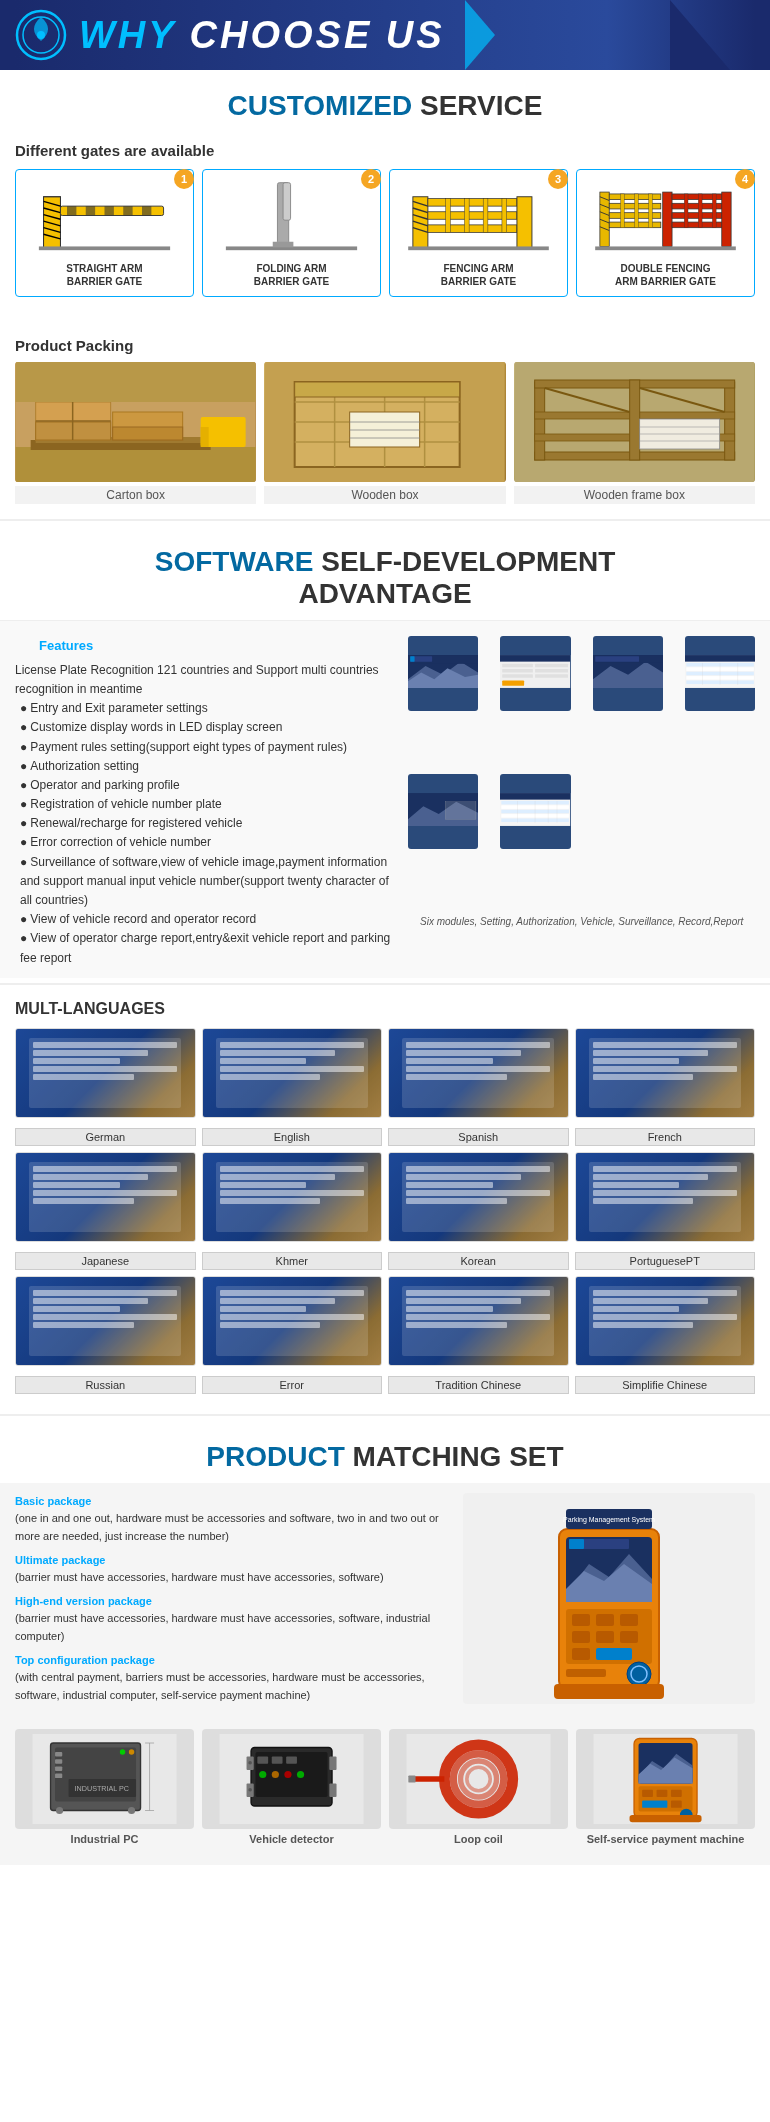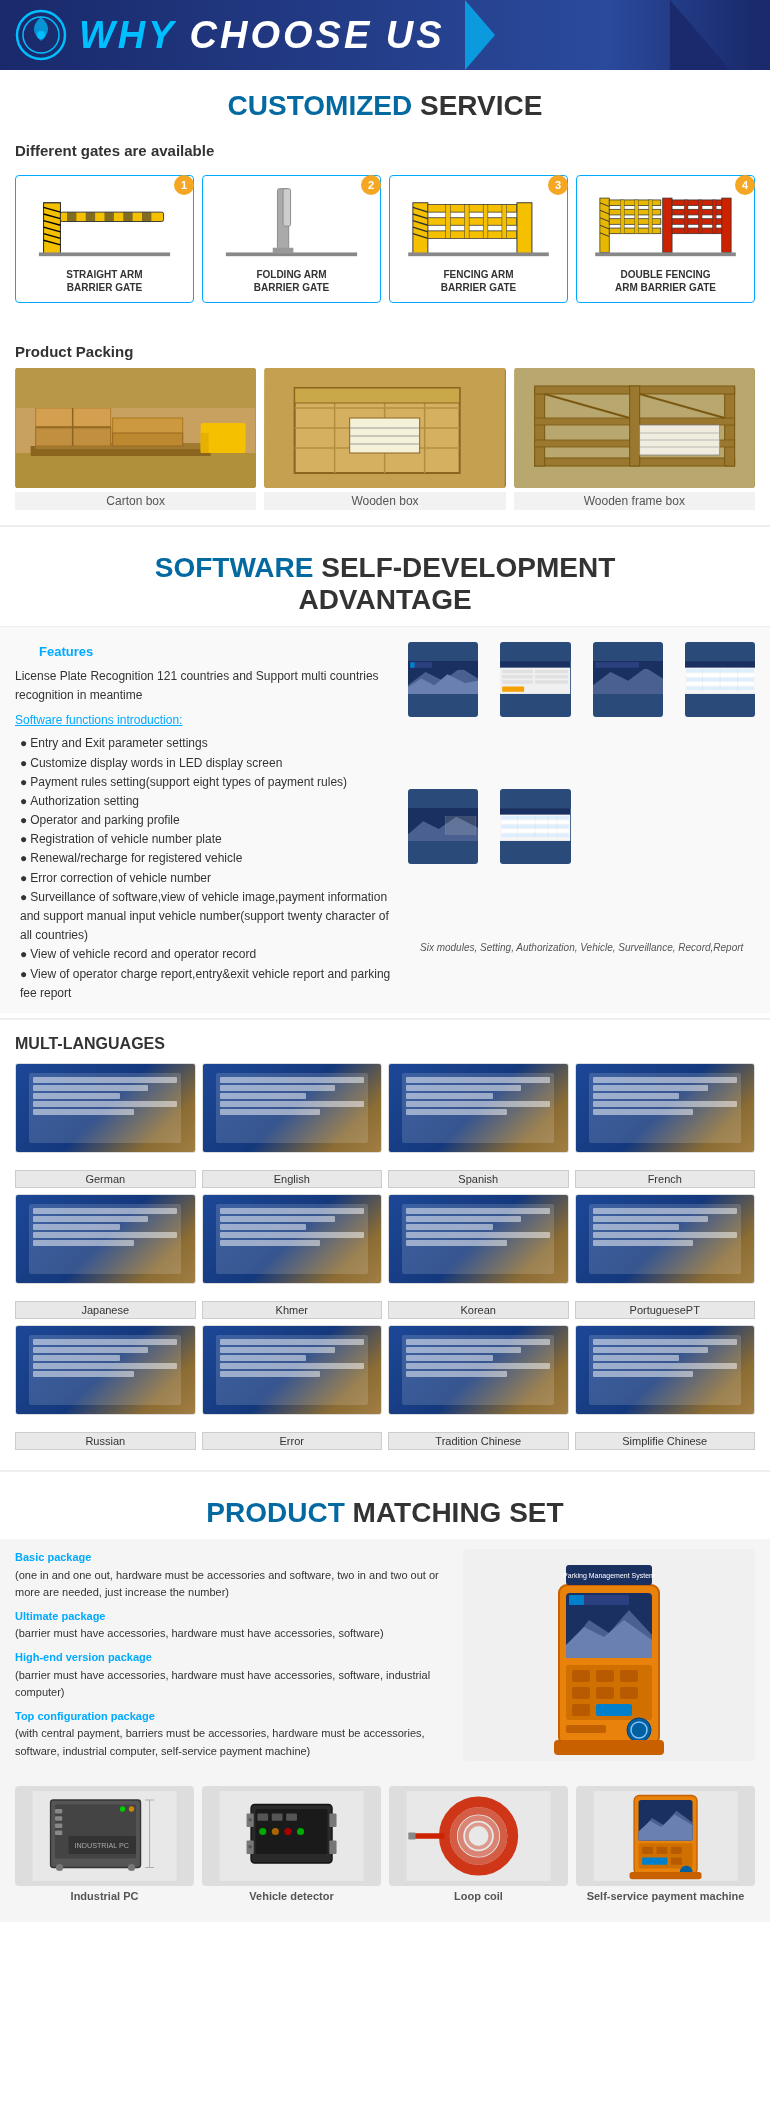--- a/index.html
+++ b/index.html
@@ -23,21 +23,21 @@
     }
 
     
     .customized-service {
       padding: 10px 15px;
     }
     .gates-title {
       font-size: 15px;
       font-weight: bold;
       color: #333;
-      margin-bottom: 16px;
+      margin-bottom: 10px;
     }
     .gates-grid {
       display: flex;
       gap: 8px;
       justify-content: space-between;
     }
     .gate-item {
       flex: 1;
       border: 1.5px solid #00aaff;
       border-radius: 4px;
@@ -217,21 +217,21 @@
       gap: 2px;
     }
     .lang-ui-row {
       height: 6px;
       background: rgba(255,255,255,0.5);
       border-radius: 1px;
     }
     .lang-label {
       font-size: 11px;
       color: #333;
-      margin-top: 17px;
+      margin-top: 10px;
       padding: 2px 0;
       background: #e8e8e8;
       border: 1px solid #ccc;
     }
 
     
     .product-matching {
       padding: 10px 15px 15px;
       background: #f5f5f5;
     }
@@ -556,21 +556,20 @@
 
 <div class="section-title">
   <span class="highlight">SOFTWARE</span><span> SELF-DEVELOPMENT<br>ADVANTAGE</span>
 </div>
 
 <div class="software-section">
   <div class="software-content">
     <div class="software-text">
       <div class="features-title">Features</div>
       <div>License Plate Recognition 121 countries and Support multi countries recognition in meantime</div>
-      <div class="intro-title">Software functions introduction:</div>
       <ul>
         <li>Entry and Exit parameter settings</li>
         <li>Customize display words in LED display screen</li>
         <li>Payment rules setting(support eight types of payment rules)</li>
         <li>Authorization setting</li>
         <li>Operator and parking profile</li>
         <li>Registration of vehicle number plate</li>
         <li>Renewal/recharge for registered vehicle</li>
         <li>Error correction of vehicle number</li>
         <li>Surveillance of software,view of vehicle image,payment information and support manual input vehicle number(support twenty character of all countries)</li>

